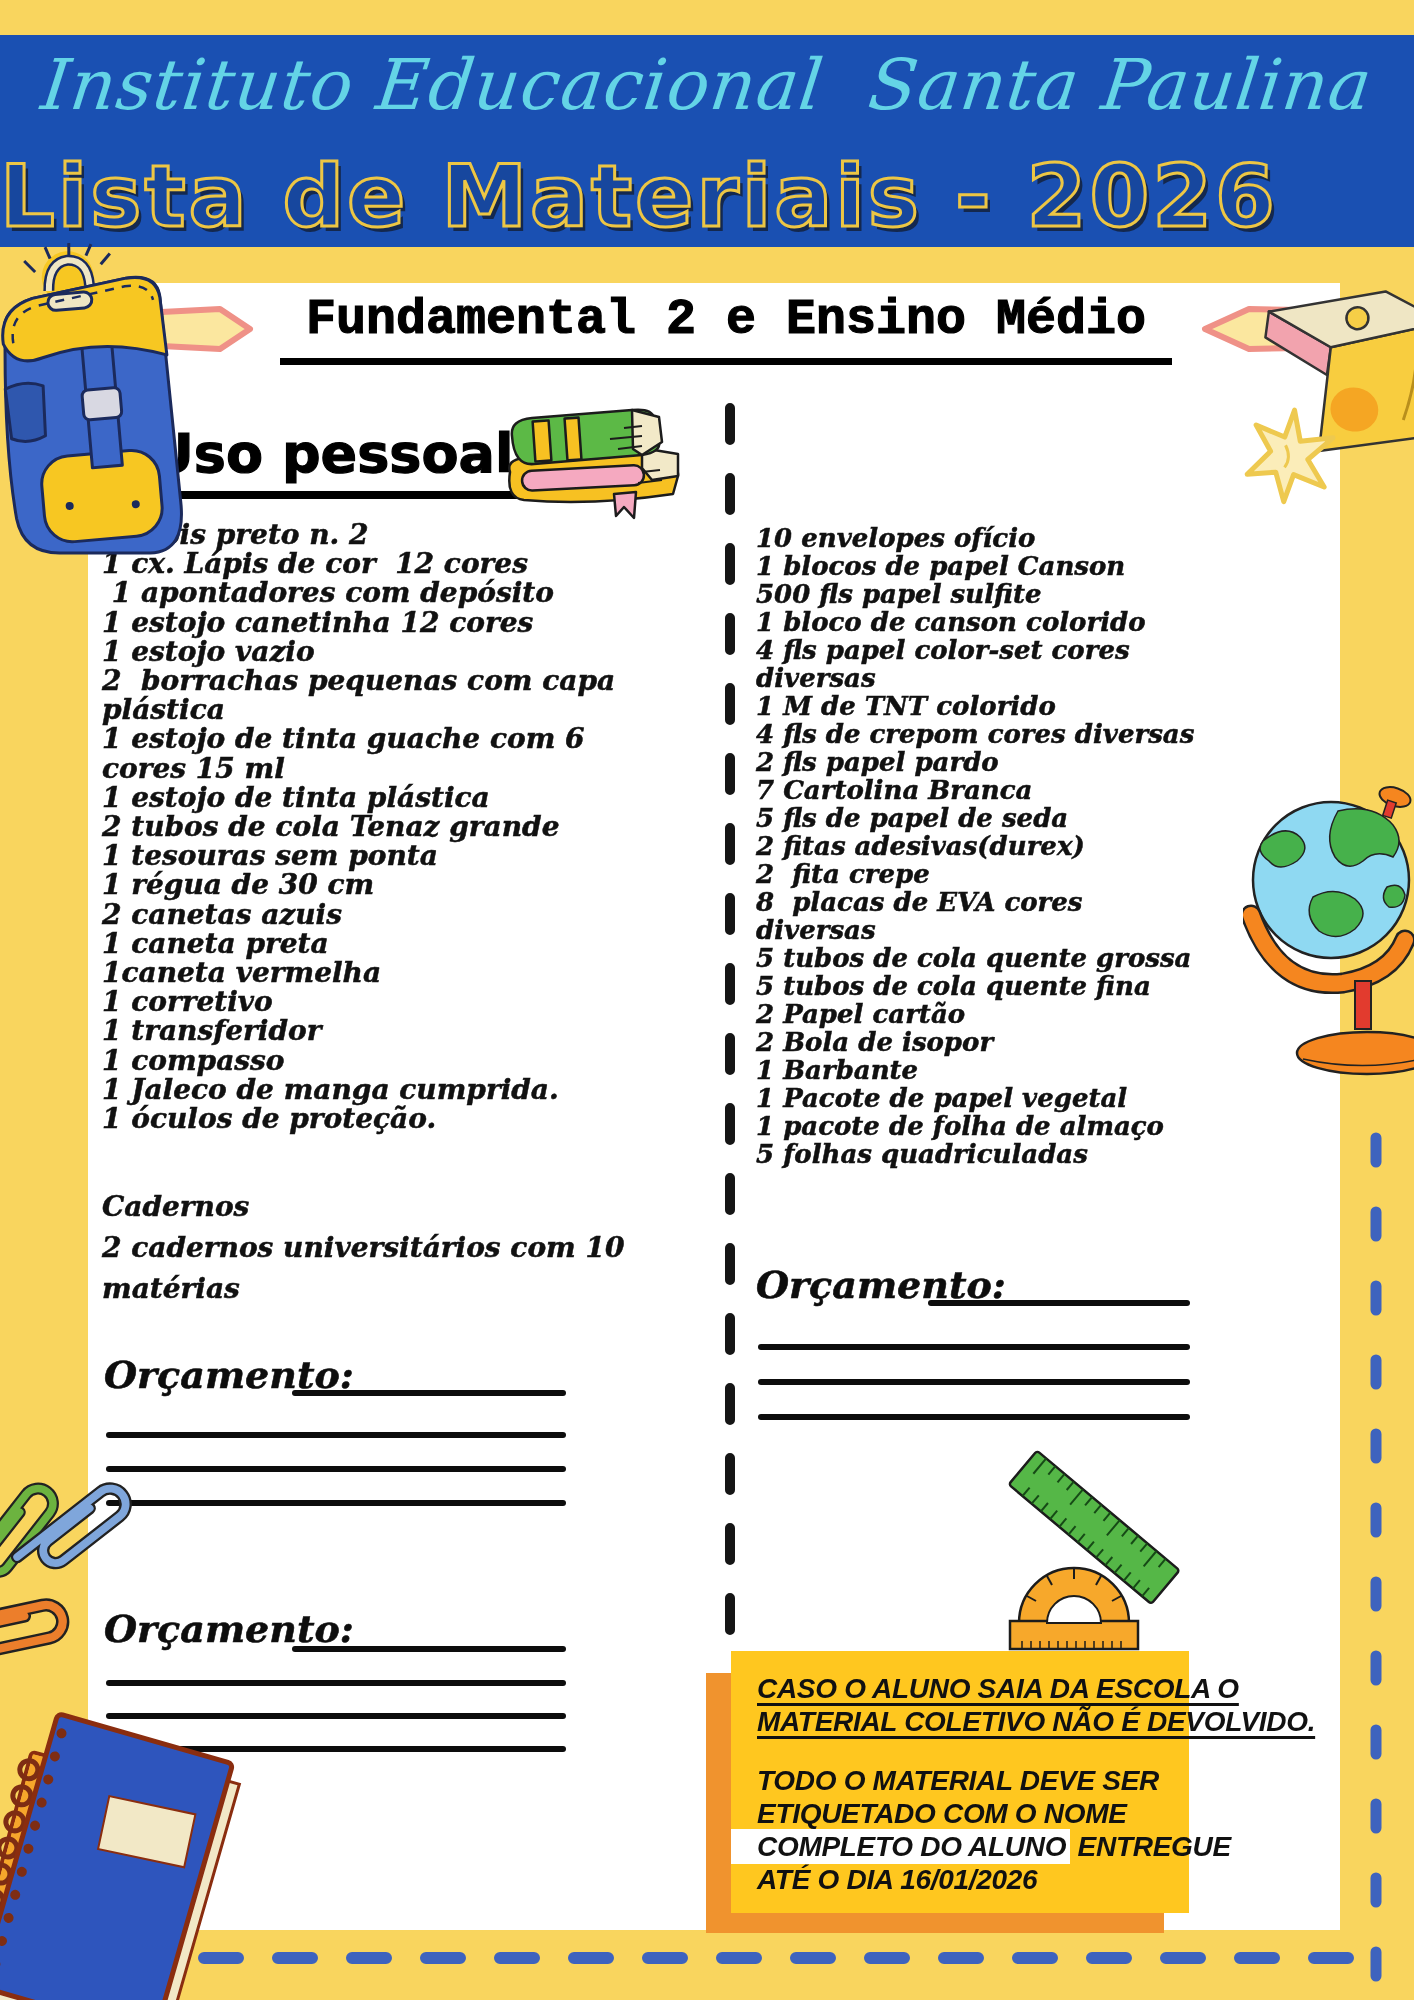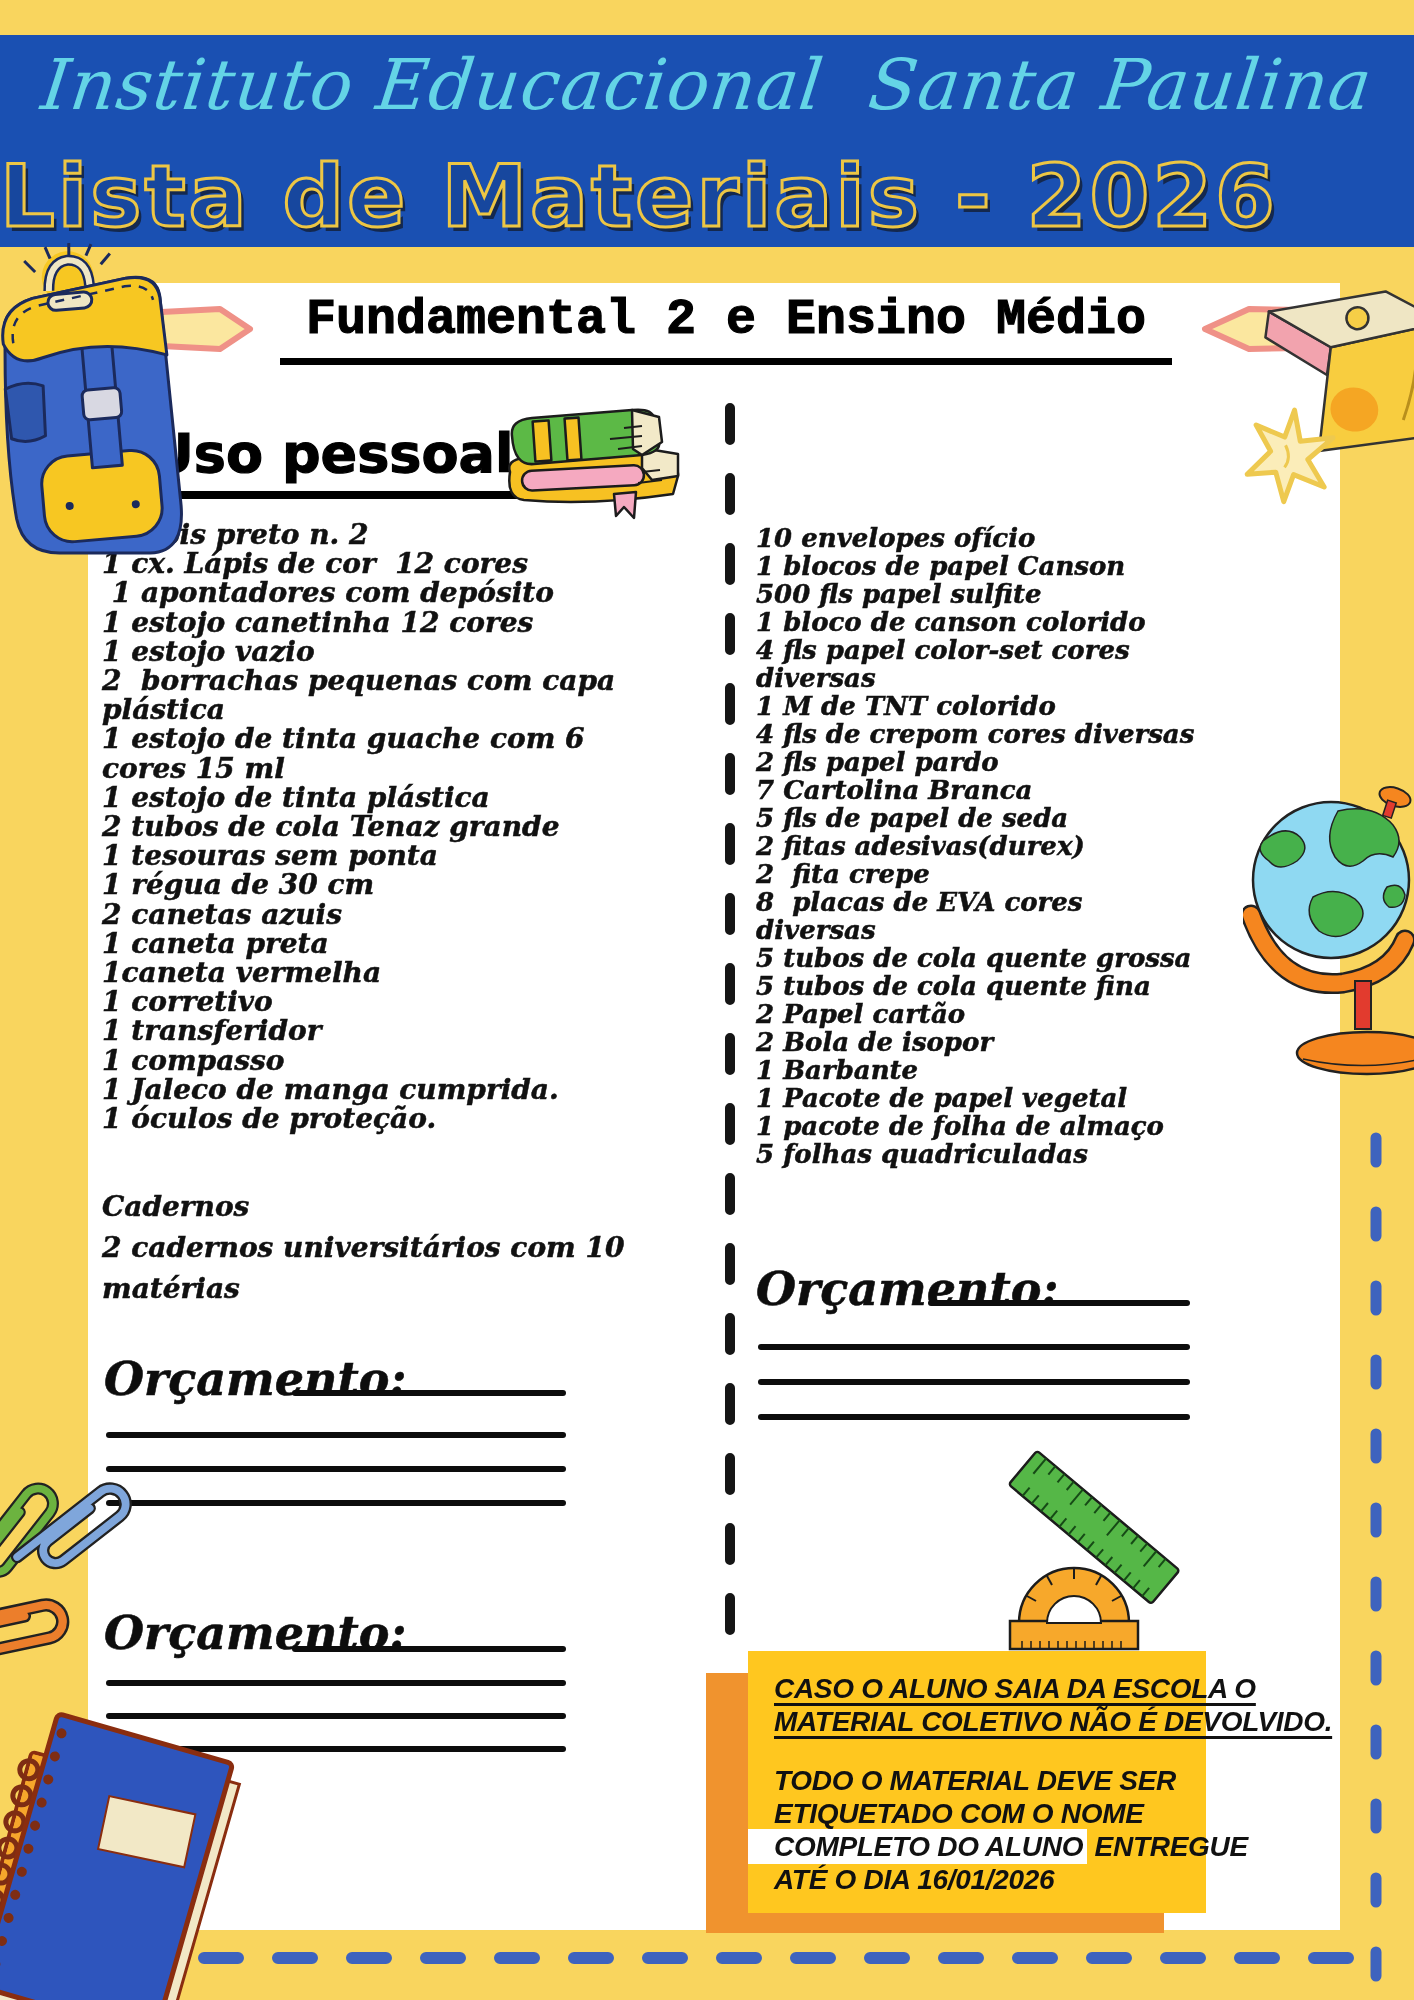--- a/index.html
+++ b/index.html
@@ -28,29 +28,29 @@
   .head-personal{left:150px;top:422px;padding-right:50px;}
   .head-collective{left:788px;top:422px;padding-right:14px;}
 
   .list{font-family:"DejaVu Serif",serif;font-weight:bold;font-style:italic;
     color:#111;white-space:pre;-webkit-text-stroke:0.5px #111;}
   .list-left{left:102px;top:520px;font-size:28px;line-height:29.2px;}
   .list-right{left:756px;top:524px;font-size:26px;line-height:28px;}
   .cadernos{left:102px;top:1186px;font-size:28px;line-height:41px;}
 
   .budget-label{font-family:"DejaVu Serif",serif;font-weight:bold;font-style:italic;
-    font-size:46px;color:#0d0d0d;-webkit-text-stroke:0.6px #111;white-space:pre;}
+    font-size:38px;color:#0d0d0d;-webkit-text-stroke:0.6px #111;white-space:pre;}
   .wline{background:#0d0d0d;height:6px;border-radius:3px;}
 
   
   .warn-shadow{left:706px;top:1673px;width:458px;height:260px;background:#F0932E;}
   .warn-box{left:731px;top:1651px;width:458px;height:262px;background:#FFC71F;
     padding:21px 18px 4px 26px;box-sizing:border-box;
     font-family:"Liberation Sans",sans-serif;font-weight:bold;font-style:italic;
-    color:#111;font-size:28px;line-height:33px;letter-spacing:-0.3px;margin-left:17px;}
+    color:#111;font-size:28px;line-height:33px;letter-spacing:-0.3px;}
   .warn-head div{text-decoration:underline;text-decoration-thickness:3px;text-underline-offset:5px;white-space:pre;}
   .warn-body{margin-top:26px;}
   .warn-body div{white-space:pre;}
   .hl{background:#ffffff;padding:2px 4px 2px 26px;margin-left:-26px;}
 
   svg{display:block;}
 </style>
 </head>
 <body>
 

